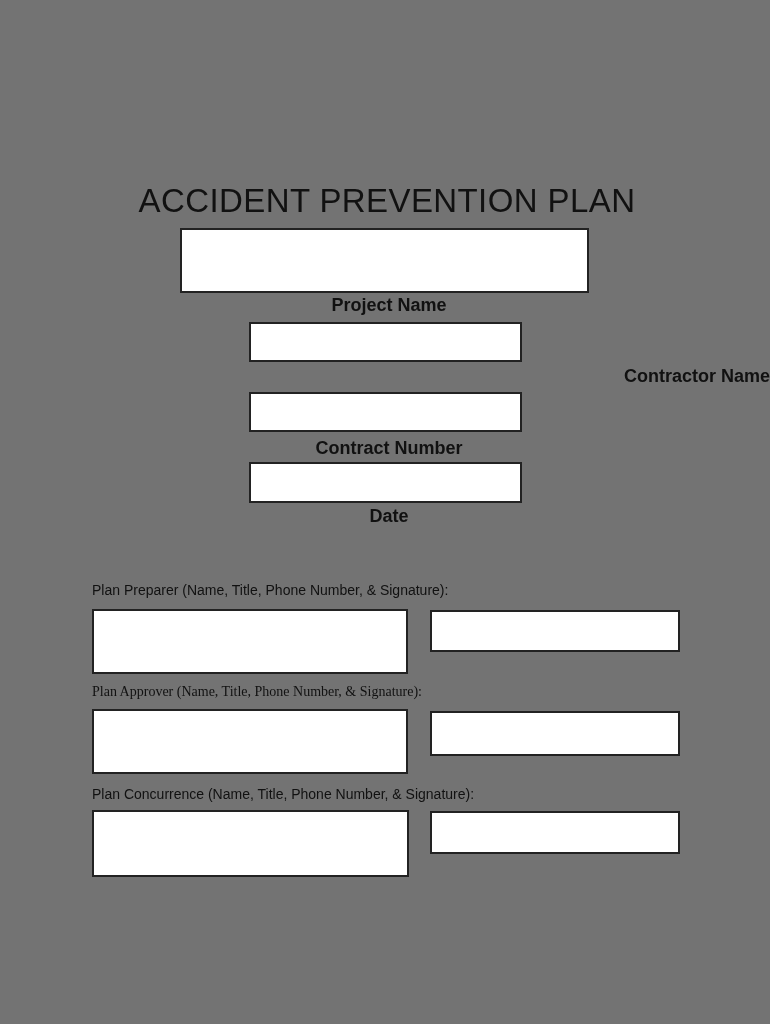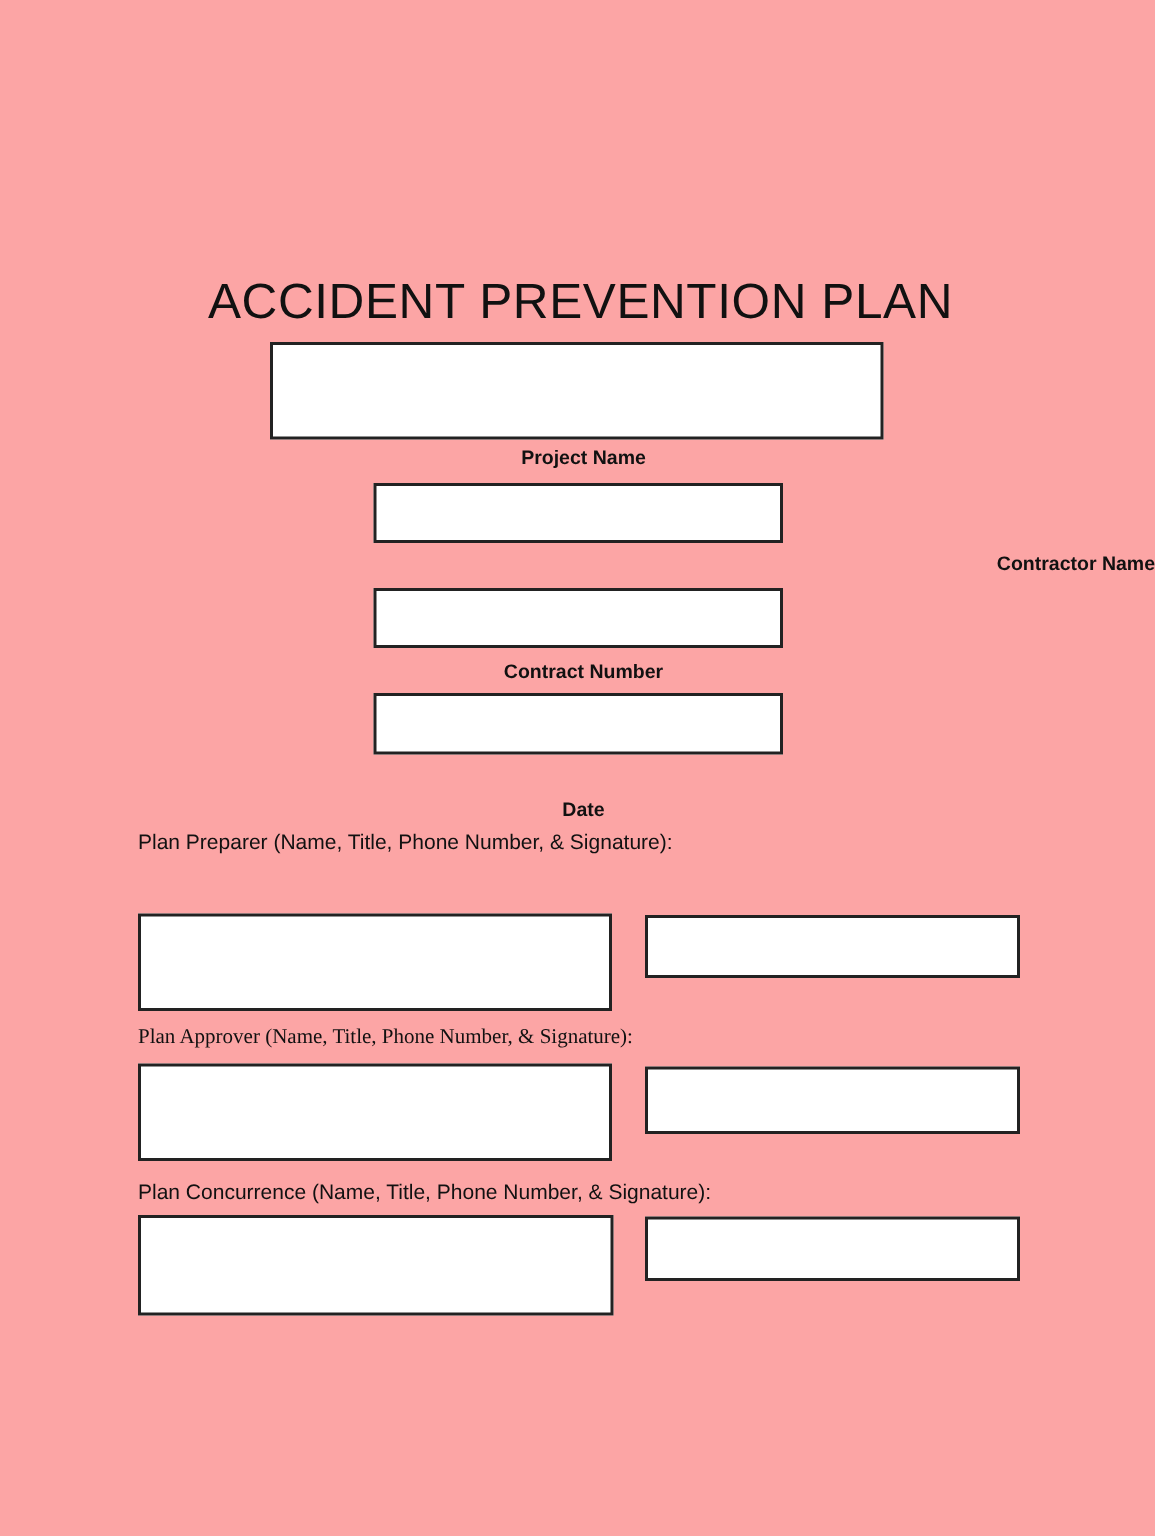--- a/index.html
+++ b/index.html
@@ -4,21 +4,21 @@
 <style>
   html, body {
     margin: 0;
     padding: 0;
     background: #ffffff;
   }
   .page {
     position: relative;
     width: 770px;
     height: 1024px;
-    background: #fca5a5;
+    background: #737373;
     font-family: "Liberation Sans", sans-serif;
     color: #111111;
     overflow: hidden;
   }
   .doc-title {
     position: absolute;
     left: 4px;
     right: 0;
     top: 160px;
     text-align: center;
@@ -35,21 +35,21 @@
     background: #ffffff;
     font-size: 14px;
     padding: 4px 6px;
     color: #111111;
   }
   .center-label {
     position: absolute;
     left: 8px;
     right: 0;
     text-align: center;
-    font-size: 13px;
+    font-size: 18px;
     font-weight: 700;
     line-height: 16px;
     color: #111111;
     white-space: nowrap;
   }
   .section-label {
     position: absolute;
     left: 92px;
     font-size: 14px;
     font-weight: 400;
@@ -59,23 +59,23 @@
   }
   
   .box-project     { left: 180px; top: 228px; width: 409px; height: 65px; }
   .box-contractor  { left: 249px; top: 322px; width: 273px; height: 40px; }
   .box-contract    { left: 249px; top: 392px; width: 273px; height: 40px; }
   .box-date        { left: 249px; top: 462px; width: 273px; height: 41px; }
   
   .lbl-project     { top: 297px; }
   .lbl-contractor  { top: 368px; text-align: right; }
   .lbl-contract    { top: 440px; }
-  .lbl-date        { top: 532px; }
+  .lbl-date        { top: 508px; }
   
-  .lbl-preparer    { top: 552px; }
+  .lbl-preparer    { top: 581px; }
   .lbl-approver    { top: 683px; font-family: Liberation Serif, serif; }
   .lbl-concurrence { top: 785px; text-align: center; }
   
   .box-preparer-info    { left: 92px;  top: 609px; width: 316px; height: 65px; }
   .box-preparer-sig     { left: 430px; top: 610px; width: 250px; height: 42px; }
   .box-approver-info    { left: 92px;  top: 709px; width: 316px; height: 65px; }
   .box-approver-sig     { left: 430px; top: 711px; width: 250px; height: 45px; }
   .box-concurrence-info { left: 92px;  top: 810px; width: 317px; height: 67px; }
   .box-concurrence-sig  { left: 430px; top: 811px; width: 250px; height: 43px; }
 </style>

